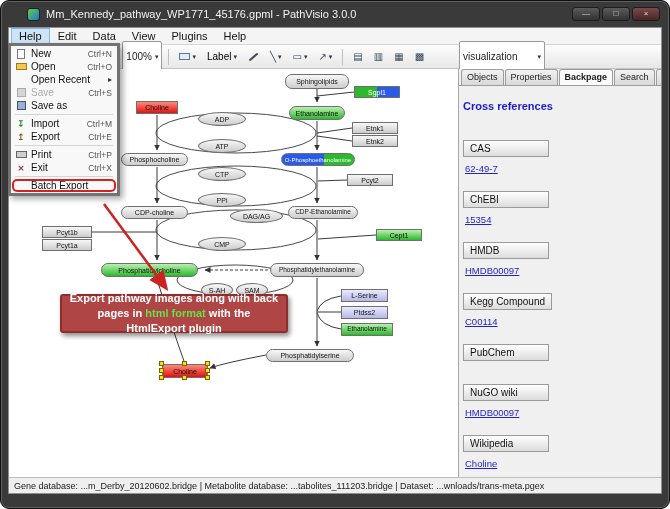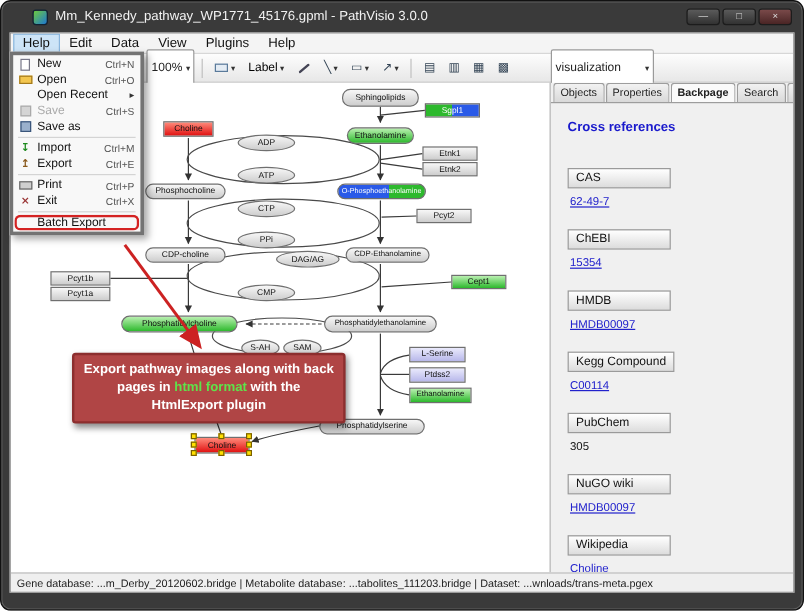--- a/index.html
+++ b/index.html
@@ -45,29 +45,29 @@
   .rounded{border-radius:7px}
   .ellipse{border-radius:50%}
   .fill-gray{background:linear-gradient(#f7f7f7,#cdcdcd)}
   .fill-green{background:linear-gradient(#b9f0b0,#2db92d)}
   .fill-red{background:linear-gradient(#ff8a7a,#e01111)}
   .fill-bluegreen{background:linear-gradient(90deg,#2a5ae8 0 58%,#2db92d 58% 100%);color:#fff}
   .fill-greenblue{background:linear-gradient(90deg,#2db92d 0 50%,#2a5ae8 50% 100%);color:#fff}
   .fill-lav{background:linear-gradient(#eaeafc,#b7b7ea)}
   .handle{position:absolute;z-index:3;width:5px;height:5px;background:#ffe000;border:1px solid #7a6000}
 
-  .annotation{position:absolute;left:51px;top:225px;width:228px;height:59px;z-index:5;background:#b04545;border:2px solid #8c2e2e;border-radius:3px;color:#fff;font-weight:bold;font-size:11px;line-height:1.35;display:flex;align-items:center;justify-content:center;text-align:center;padding:2px 6px;box-shadow:2px 3px 5px rgba(0,0,0,.45)}
+  .annotation{position:absolute;left:51px;top:225px;width:228px;height:39px;z-index:5;background:#b04545;border:2px solid #8c2e2e;border-radius:3px;color:#fff;font-weight:bold;font-size:11px;line-height:1.35;display:flex;align-items:center;justify-content:center;text-align:center;padding:2px 6px;box-shadow:2px 3px 5px rgba(0,0,0,.45)}
   .annotation .hl{color:#5fe24a}
 
   
   .sidepanel{flex:1;background:#f0f0f0;position:relative;overflow:hidden}
   .tabbar{display:flex;height:17px;border-bottom:1px solid #9d9d9d;padding-left:2px;gap:1px}
   .tab{font-size:9px;padding:2px 5px;border:1px solid #9d9d9d;border-bottom:none;background:linear-gradient(#f2f2f2,#d9d9d9);border-radius:3px 3px 0 0;color:#222}
   .tab.active{background:#fafafa;padding-bottom:3px;font-weight:bold}
-  .panel-content{padding:14px 10px 0 14px}
+  .panel-content{padding:14px 10px 0 4px}
   .xref-title{color:#1a1acc;font-weight:bold;font-size:11px;margin-bottom:26px}
   .xref-section{margin-bottom:15px}
   .xref-header{display:inline-block;min-width:86px;padding:2px 6px;border:1px solid #9a9a9a;background:linear-gradient(#ffffff,#dcdcdc);font-size:10px;color:#111;margin-bottom:6px}
   .xref-link{color:#2222cc;text-decoration:underline;font-size:9.5px;margin-left:2px}
   .xref-value{color:#111;font-size:9.5px;margin-left:2px}
 
   
   .statusbar{position:absolute;left:0;right:0;bottom:0;height:16px;background:#efefef;border-top:1px solid #bdbdbd;display:flex;align-items:center;padding:0 5px;font-size:9px;color:#222;white-space:nowrap;overflow:hidden}
 
   
@@ -258,21 +258,21 @@
             <div class="tab">Search</div>
             <div class="tab">Legend</div>
           </div>
         <div class="panel-content">
           <div class="xref-title">Cross references</div>
           <div id="xrefs">
               <div class="xref-section"><div class="xref-header">CAS</div><div class="xref-link">62-49-7</div></div>
               <div class="xref-section"><div class="xref-header">ChEBI</div><div class="xref-link">15354</div></div>
               <div class="xref-section"><div class="xref-header">HMDB</div><div class="xref-link">HMDB00097</div></div>
               <div class="xref-section"><div class="xref-header">Kegg Compound</div><div class="xref-link">C00114</div></div>
-              <div class="xref-section"><div class="xref-header">PubChem</div><div class="xref-value">305</div></div>
+              <div class="xref-section"><div class="xref-header">PubChem</div></div>
               <div class="xref-section"><div class="xref-header">NuGO wiki</div><div class="xref-link">HMDB00097</div></div>
               <div class="xref-section"><div class="xref-header">Wikipedia</div><div class="xref-link">Choline</div></div>
             </div>
 
         </div>
       </div>
     </div>
 
     <div class="statusbar">
       <span>Gene database: ...m_Derby_20120602.bridge | Metabolite database: ...tabolites_111203.bridge | Dataset: ...wnloads/trans-meta.pgex</span>

